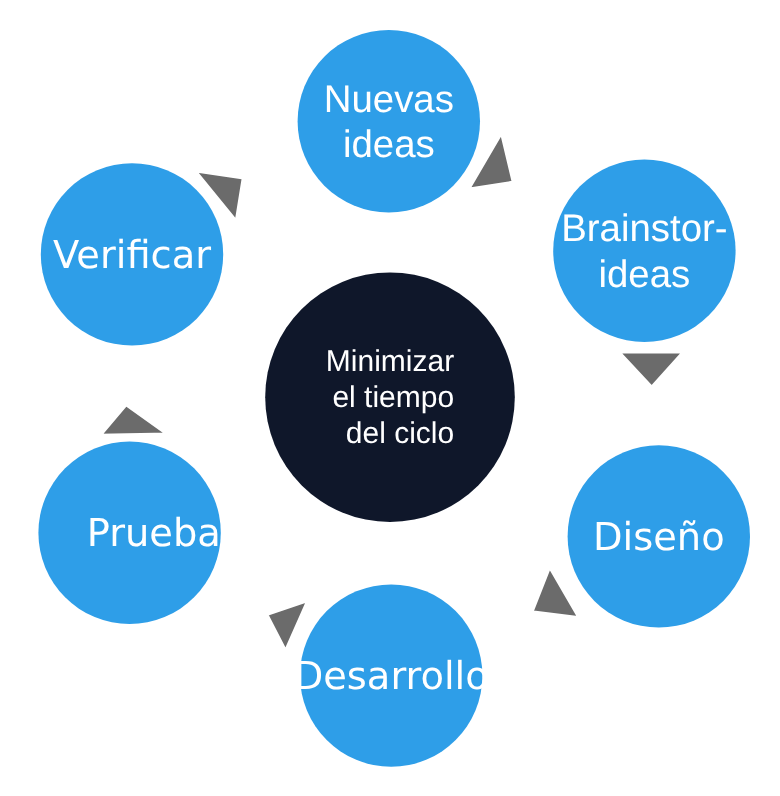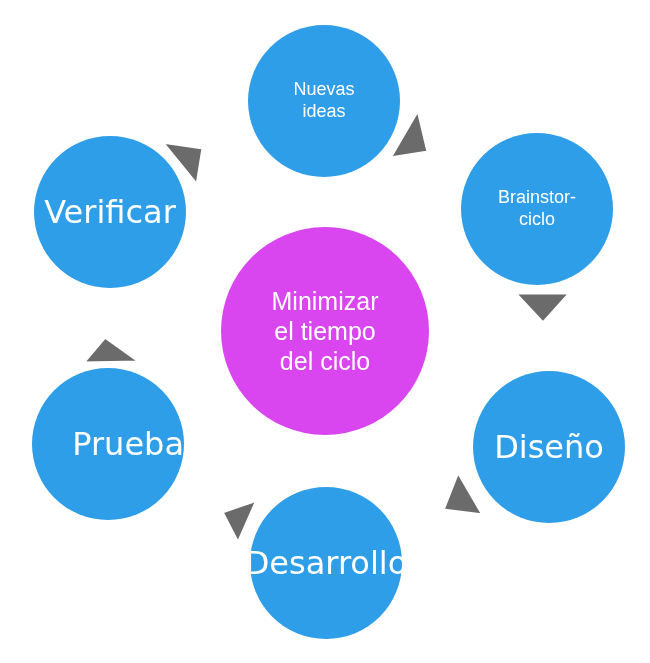--- a/index.html
+++ b/index.html
@@ -11,29 +11,29 @@
   }
   .arrows{position:absolute;left:0;top:0;}
   .node{
     position:absolute;
     border-radius:50%;
     display:flex;align-items:center;justify-content:center;
     text-align:center;
     color:#ffffff;
   }
   .blue{width:152px;height:152px;background:#2E9EE8;}
-  .center{width:208px;height:208px;background:#d946ef;left:221px;top:227px;}
+  .center{width:208px;height:208px;background:#0f172a;left:221px;top:227px;text-align:right;}
   .pos-ideas{left:248px;top:25px;}
   .pos-brainstorming{left:461px;top:133px;}
   .pos-diseno{left:473px;top:371px;}
   .pos-desarrollo{left:250px;top:487px;}
   .pos-prueba{left:32px;top:368px;justify-content:flex-end;}
   .pos-verificar{left:34px;top:136px;}
   .label{white-space:pre-line;line-height:1.2;}
-  .font-a{font-family:"Liberation Sans",sans-serif;font-size:18px;}
+  .font-a{font-family:"Liberation Sans",sans-serif;font-size:32px;}
   .font-b{font-family:"DejaVu Sans",sans-serif;font-size:32px;}
   .center .label{font-size:25px;line-height:30px;}
 </style>
 </head>
 <body>
 
 <div class="stage">
 
   <svg class="arrows" width="650" height="663" viewBox="0 0 650 663">
     <polygon points="418,110 390,158 428,152" stroke="#ffffff" stroke-width="3" fill="#6B6B6B"></polygon>
@@ -50,21 +50,21 @@
 del ciclo</div>
   </div>
 
   <div class="node blue pos-ideas">
     <div class="label font-a">Nuevas
 ideas</div>
   </div>
 
   <div class="node blue pos-brainstorming">
     <div class="label font-a">Brainstor-
-ciclo</div>
+ideas</div>
   </div>
 
   <div class="node blue pos-diseno">
     <div class="label font-b">Diseño</div>
   </div>
 
   <div class="node blue pos-desarrollo">
     <div class="label font-b">Desarrollo</div>
   </div>
 

